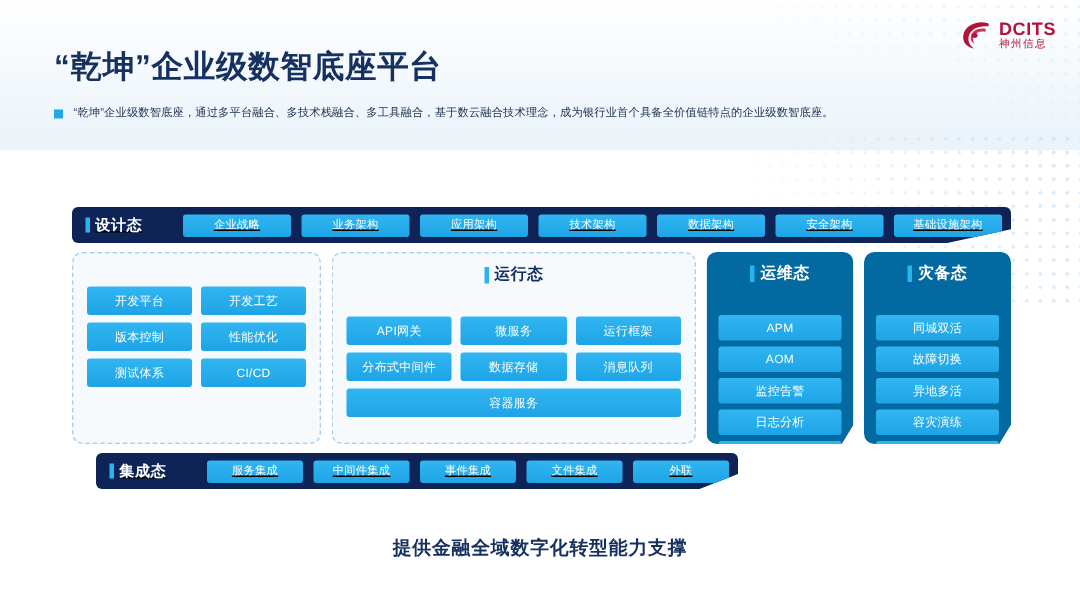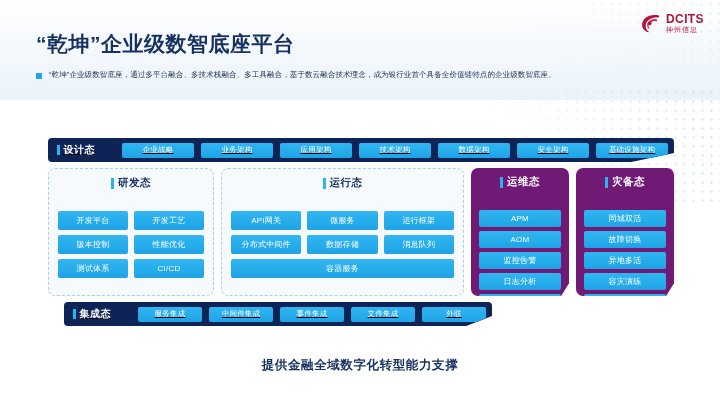--- a/index.html
+++ b/index.html
@@ -101,21 +101,21 @@
     display:flex; gap:7px; margin-top:6px; height:128px;
   }
   .panel-light {
     background:#f6fafd;
     border:1px dashed #a9cfe8;
     border-radius:7px;
     padding:7px 9px 9px;
     display:flex; flex-direction:column;
   }
   .panel-dark {
-    background:#701a75;
+    background:#0369a1;
     border-radius:7px 7px 0 7px;
     padding:7px 8px 8px;
     display:flex; flex-direction:column;
     clip-path:polygon(0 0, 100% 0, 100% 90%, 92% 100%, 0 100%);
   }
   .panel-title {
     display:flex; align-items:center; justify-content:center; gap:4px;
     margin-bottom:6px; height:14px;
   }
   .panel-title .tick { height:11px; width:3px; }
@@ -180,24 +180,20 @@
       <span class="chip sky">应用架构</span>
       <span class="chip sky">技术架构</span>
       <span class="chip sky">数据架构</span>
       <span class="chip sky">安全架构</span>
       <span class="chip sky">基础设施架构</span>
     </div>
 
     <div class="mid">
 
       <div class="panel-light p-dev">
-        <div class="panel-title">
-          <i class="tick"></i>
-          <span class="panel-title-txt">研发态</span>
-        </div>
         <div class="grid-rows">
           <div class="grid-row">
             <span class="chip sky">开发平台</span>
             <span class="chip sky">开发工艺</span>
           </div>
           <div class="grid-row">
             <span class="chip sky">版本控制</span>
             <span class="chip sky">性能优化</span>
           </div>
           <div class="grid-row">

